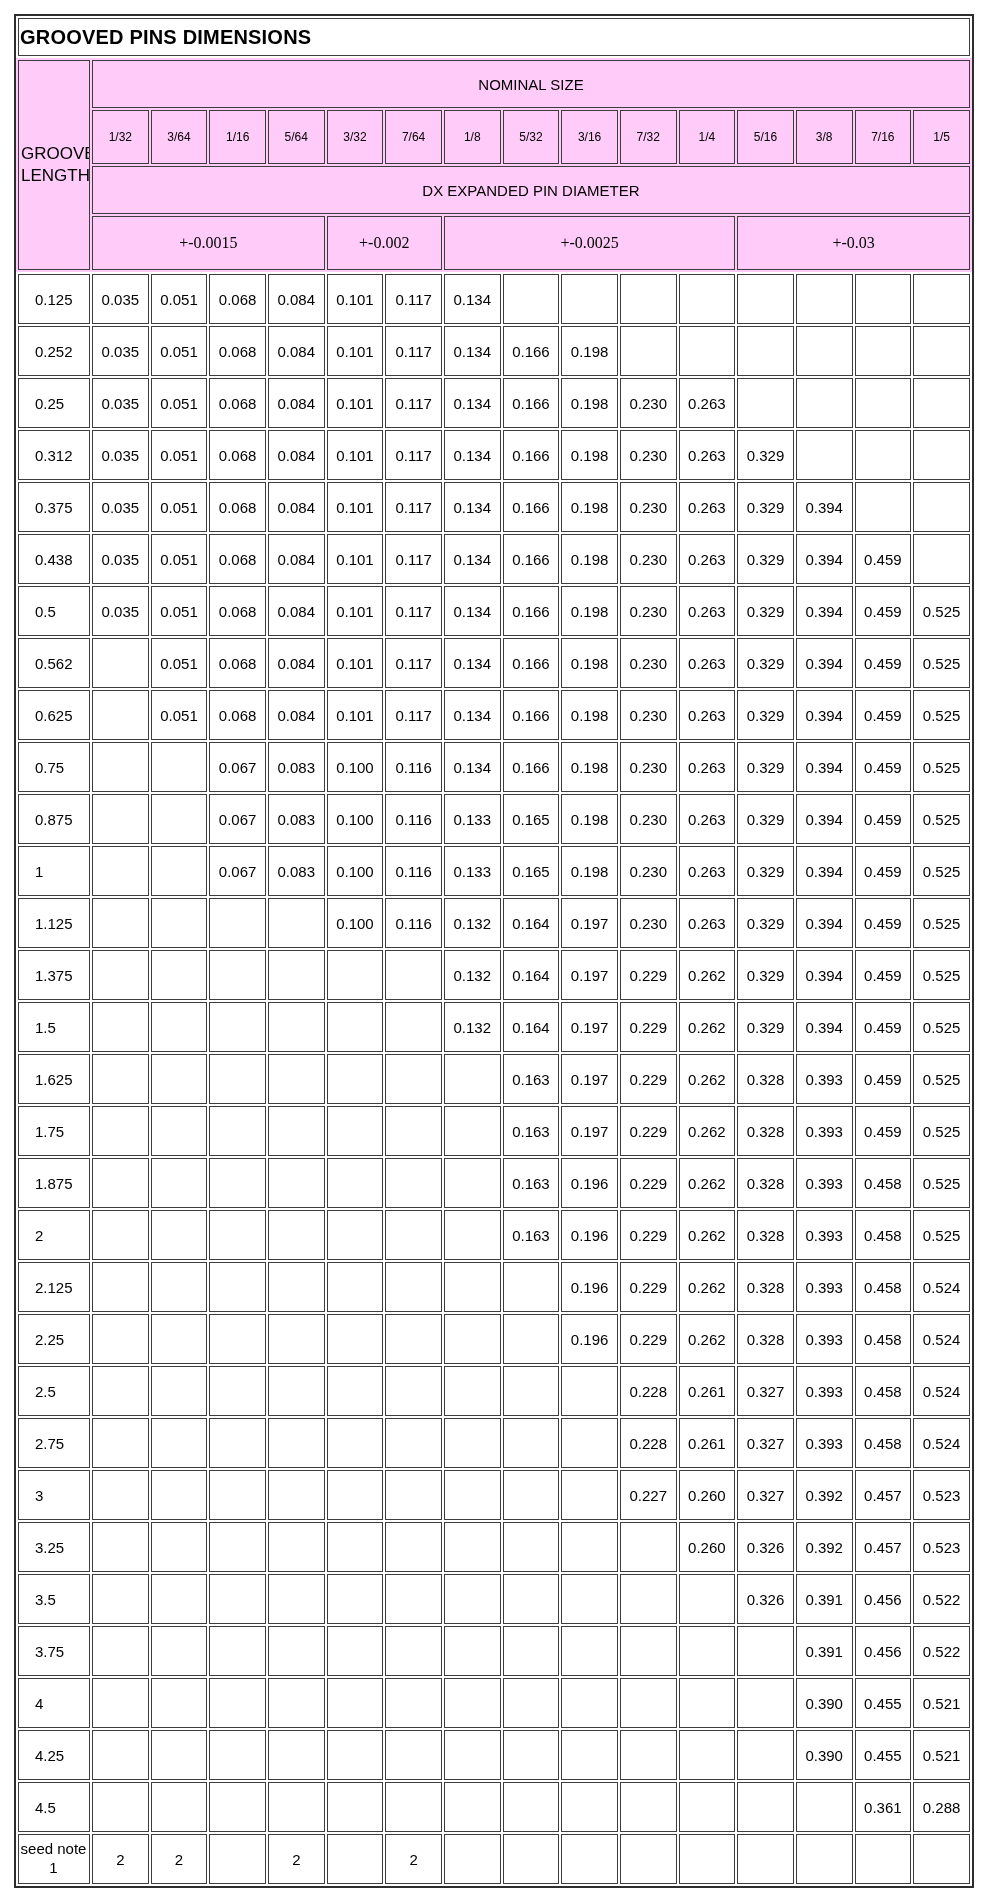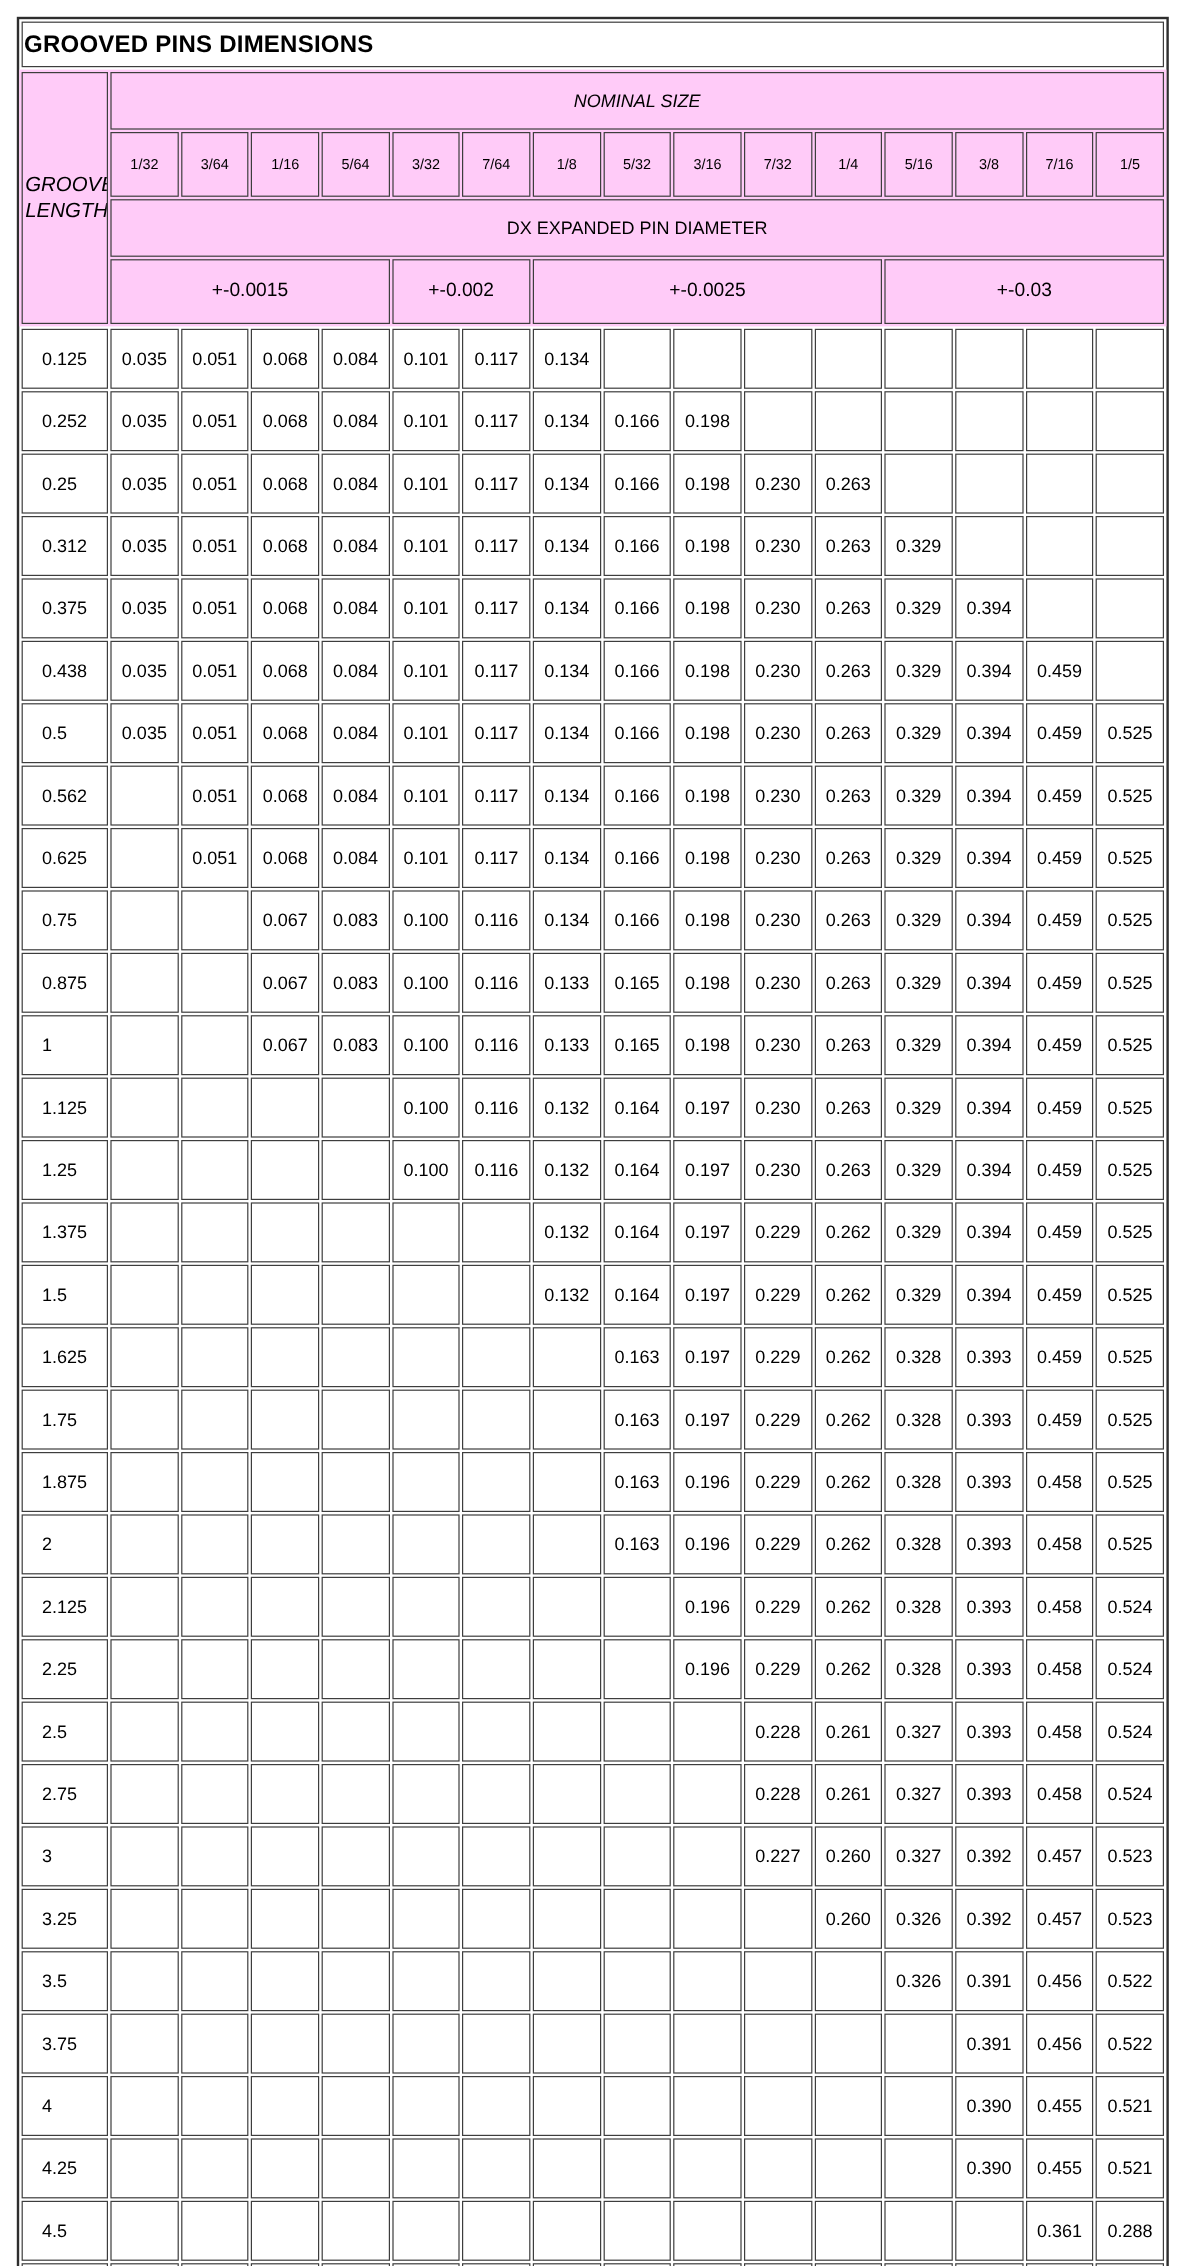--- a/index.html
+++ b/index.html
@@ -44,24 +44,24 @@
   }
   
   .head-t {
     background: #ffcbf8;
   }
   .head-t td {
     background: #ffcbf8;
     text-align: center;
     font-size: 15px;
   }
-  .head-t .r-nominal td { height: 44px; font-style: italic; }
+  .head-t .r-nominal td { height: 44px; }
   .head-t .r-sizes td   { height: 50px; font-size: 12px; }
   .head-t .r-dx td      { height: 44px; }
-  .head-t .r-tol td     { height: 50px; font-size: 16px; }
+  .head-t .r-tol td     { height: 50px; font-size: 16px; font-family: Liberation Serif, serif; }
   .head-t td.groove-label {
     text-align: left;
     padding: 0 2px;
     font-size: 17px;
     line-height: 1.3;
   }
   
   .body-t td {
     background: #ffffff;
     height: 46px;
@@ -393,38 +393,20 @@
             <td class="val">0.164</td>
             <td class="val">0.197</td>
             <td class="val">0.230</td>
             <td class="val">0.263</td>
             <td class="val">0.329</td>
             <td class="val">0.394</td>
             <td class="val">0.459</td>
             <td class="val">0.525</td>
           </tr>
           <tr>
-            <td class="groove">1.25</td>
-            <td class="val"></td>
-            <td class="val"></td>
-            <td class="val"></td>
-            <td class="val"></td>
-            <td class="val">0.100</td>
-            <td class="val">0.116</td>
-            <td class="val">0.132</td>
-            <td class="val">0.164</td>
-            <td class="val">0.197</td>
-            <td class="val">0.230</td>
-            <td class="val">0.263</td>
-            <td class="val">0.329</td>
-            <td class="val">0.394</td>
-            <td class="val">0.459</td>
-            <td class="val">0.525</td>
-          </tr>
-          <tr>
             <td class="groove">1.375</td>
             <td class="val"></td>
             <td class="val"></td>
             <td class="val"></td>
             <td class="val"></td>
             <td class="val"></td>
             <td class="val"></td>
             <td class="val">0.132</td>
             <td class="val">0.164</td>
             <td class="val">0.197</td>

